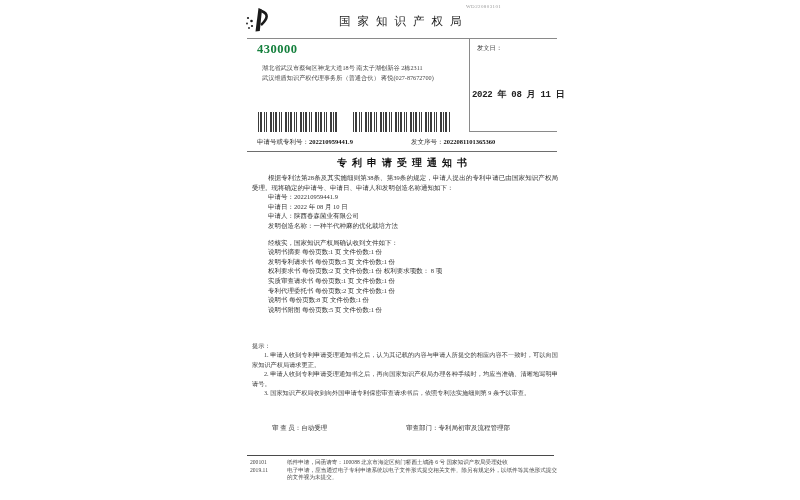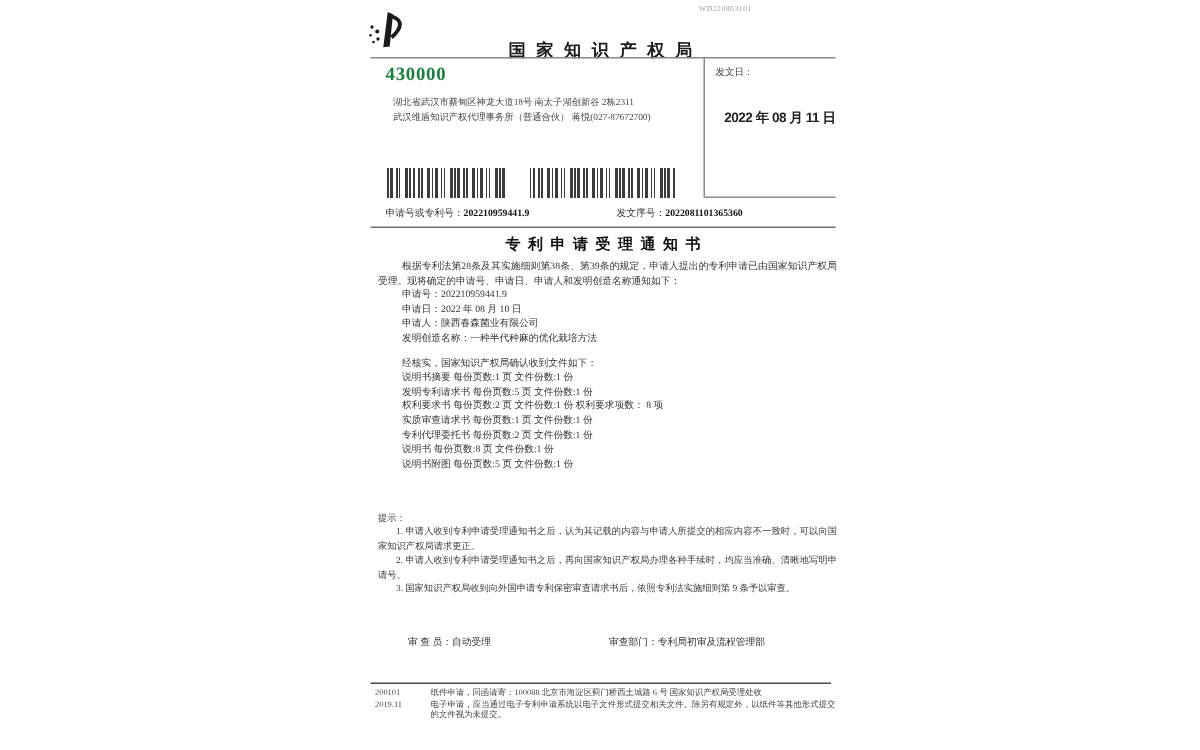--- a/index.html
+++ b/index.html
@@ -3,37 +3,37 @@
 <meta charset="utf-8">
 <style>
   html,body { margin:0; padding:0; }
   body {
     width:800px; height:500px; background:#ffffff; position:relative;
     font-family:"Liberation Serif", serif; color:#333; overflow:hidden;
   }
   .abs { position:absolute; }
 
   
-  .agency-title { left:339px; top:14px; font-size:11.5px; font-weight:bold;
-    letter-spacing:7px; color:#1c1c1c; white-space:nowrap;margin-top:12px; }
+  .agency-title { left:339px; top:14px; font-size:11.5px; font-weight:normal;
+    letter-spacing:7px; color:#1c1c1c; white-space:nowrap; }
   .doc-code { left:466px; top:4px; font-size:5px; color:#9a9a9a; letter-spacing:.4px; }
   .rule { background:#8a8a8a; }
   .rule-header { left:247px; top:38px; width:310px; height:1px; }
   .vdiv { left:469px; top:38px; width:1px; height:93px; background:#8a8a8a; }
   .rule-datebox { left:469px; top:131px; width:88px; height:1px; }
 
   
   .postcode { left:257px; top:42px; font-size:12.5px; font-weight:bold; color:#15803d; letter-spacing:.5px; }
   .addr { left:262px; font-size:6.2px; color:#474747; white-space:nowrap; }
   .addr1 { top:64px; } .addr2 { top:74px; }
 
   
   .issue-label { left:477px; top:44px; font-size:6.3px; color:#3a3a3a; }
-  .issue-date { left:472px; top:72px; width:85px; font-size:9px; font-weight:bold;
-    font-family:Liberation Sans, sans-serif; color:#222; white-space:nowrap; letter-spacing:-.3px;text-align:right; }
+  .issue-date { left:472px; top:88px; width:85px; font-size:9px; font-weight:bold;
+    font-family:Liberation Mono, monospace; color:#222; white-space:nowrap; letter-spacing:-.3px; }
 
   
   .barcode { top:112px; height:20px;
     background:repeating-linear-gradient(90deg,
       #3c3c3c 0 1px, #fff 1px 2px, #3c3c3c 2px 4px, #fff 4px 6px,
       #3c3c3c 6px 7px, #fff 7px 8px, #3c3c3c 8px 9px, #fff 9px 12px,
       #3c3c3c 12px 14px, #fff 14px 15px); }
   .barcode1 { left:258px; width:80px; }
   .barcode2 { left:353px; width:97px; }
 

